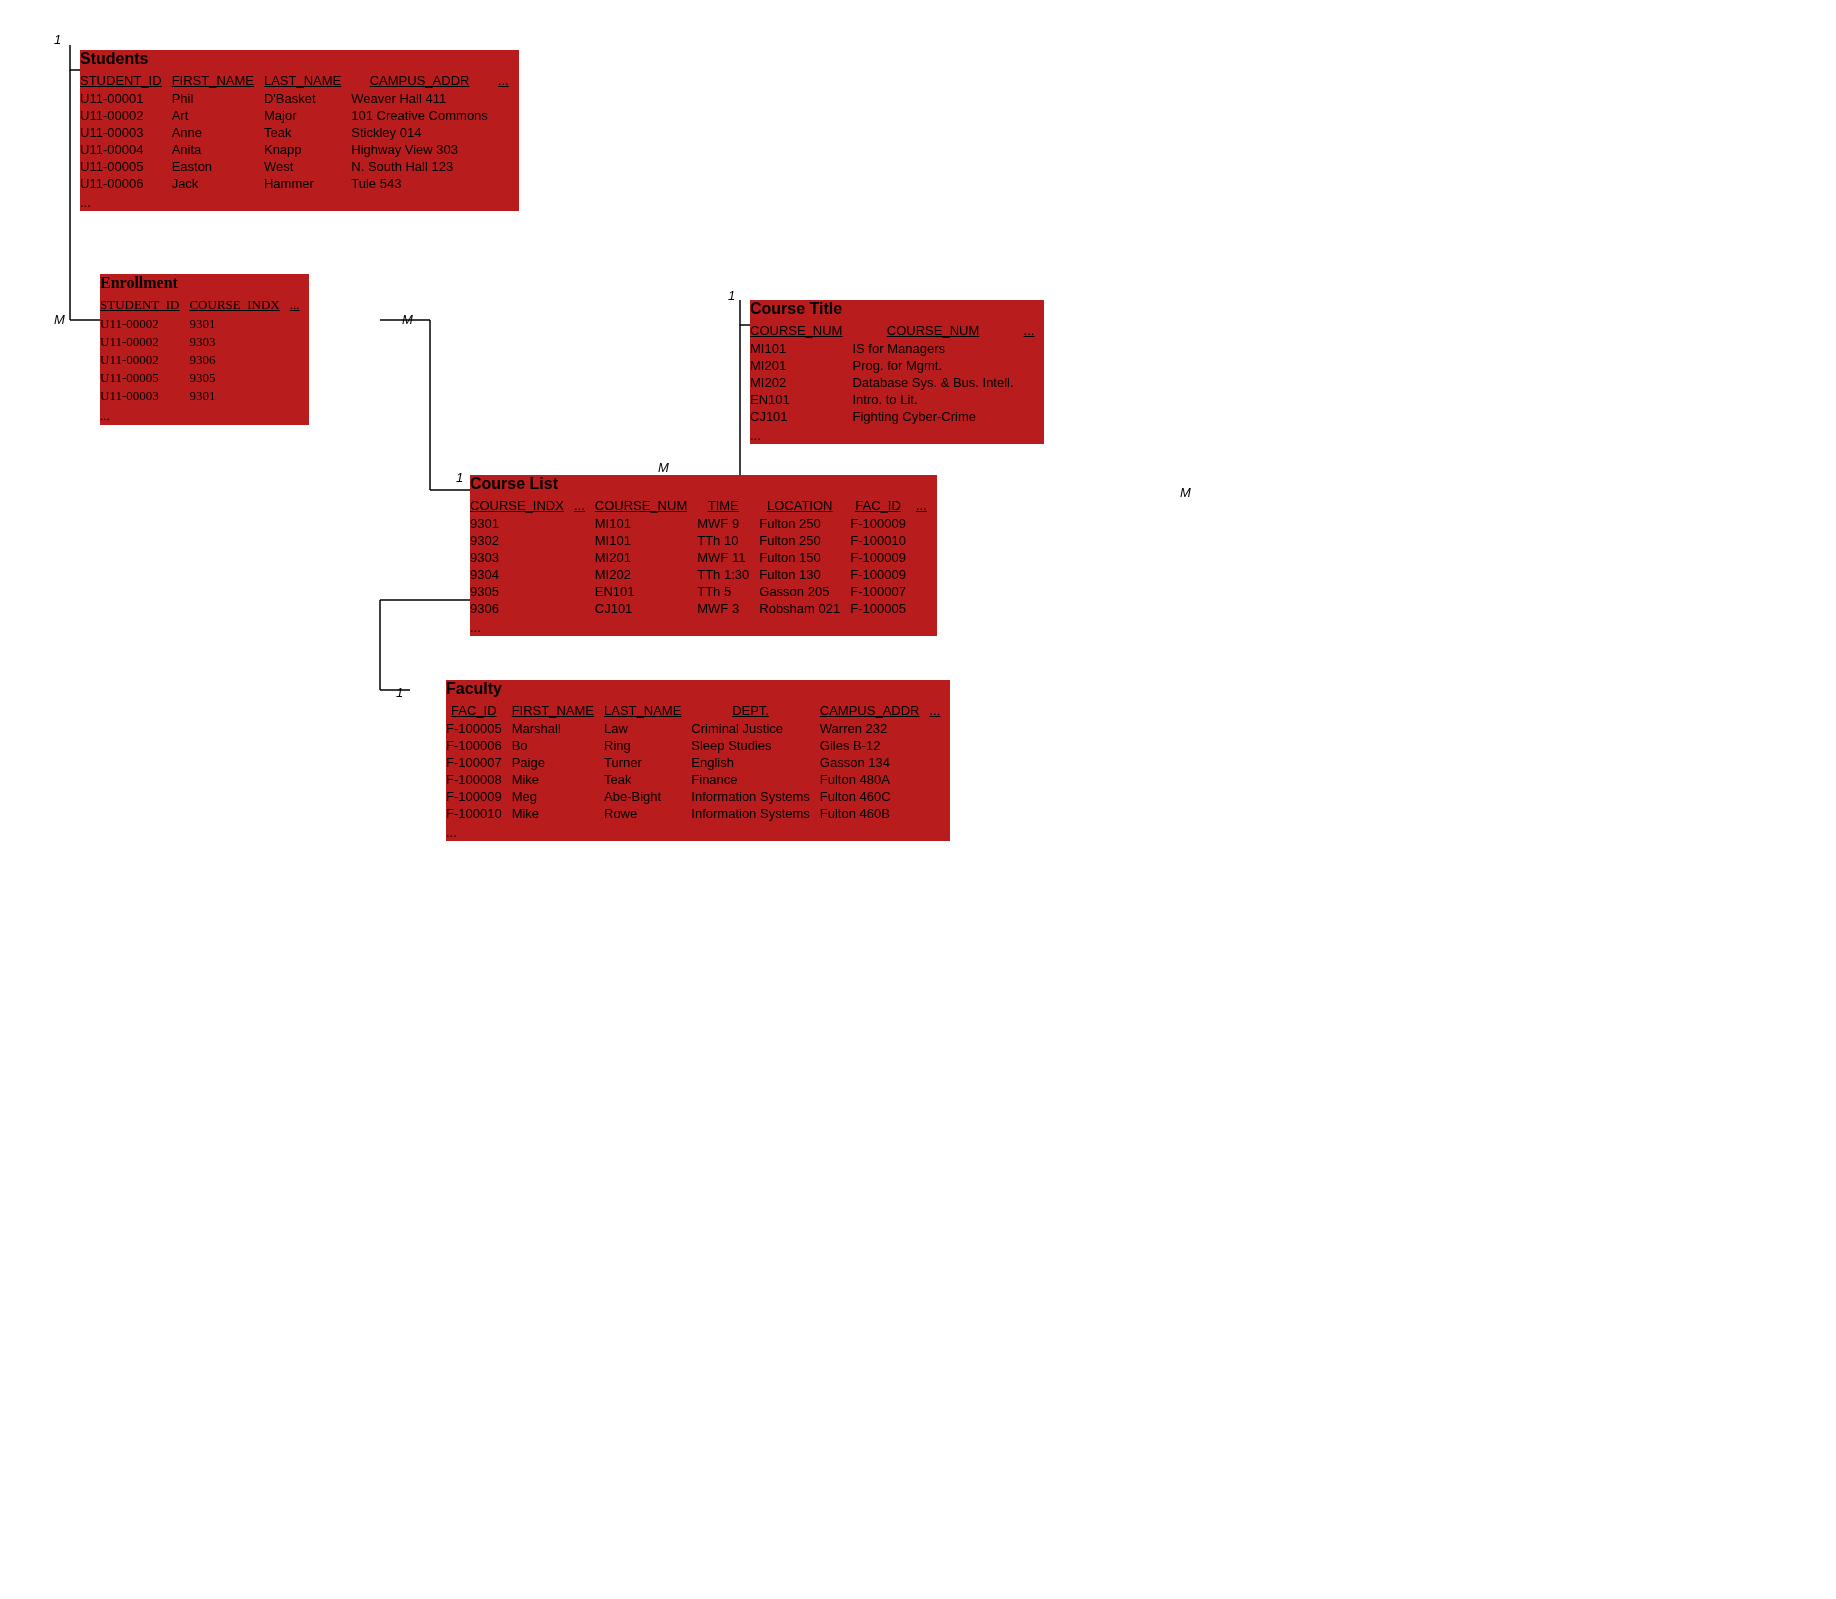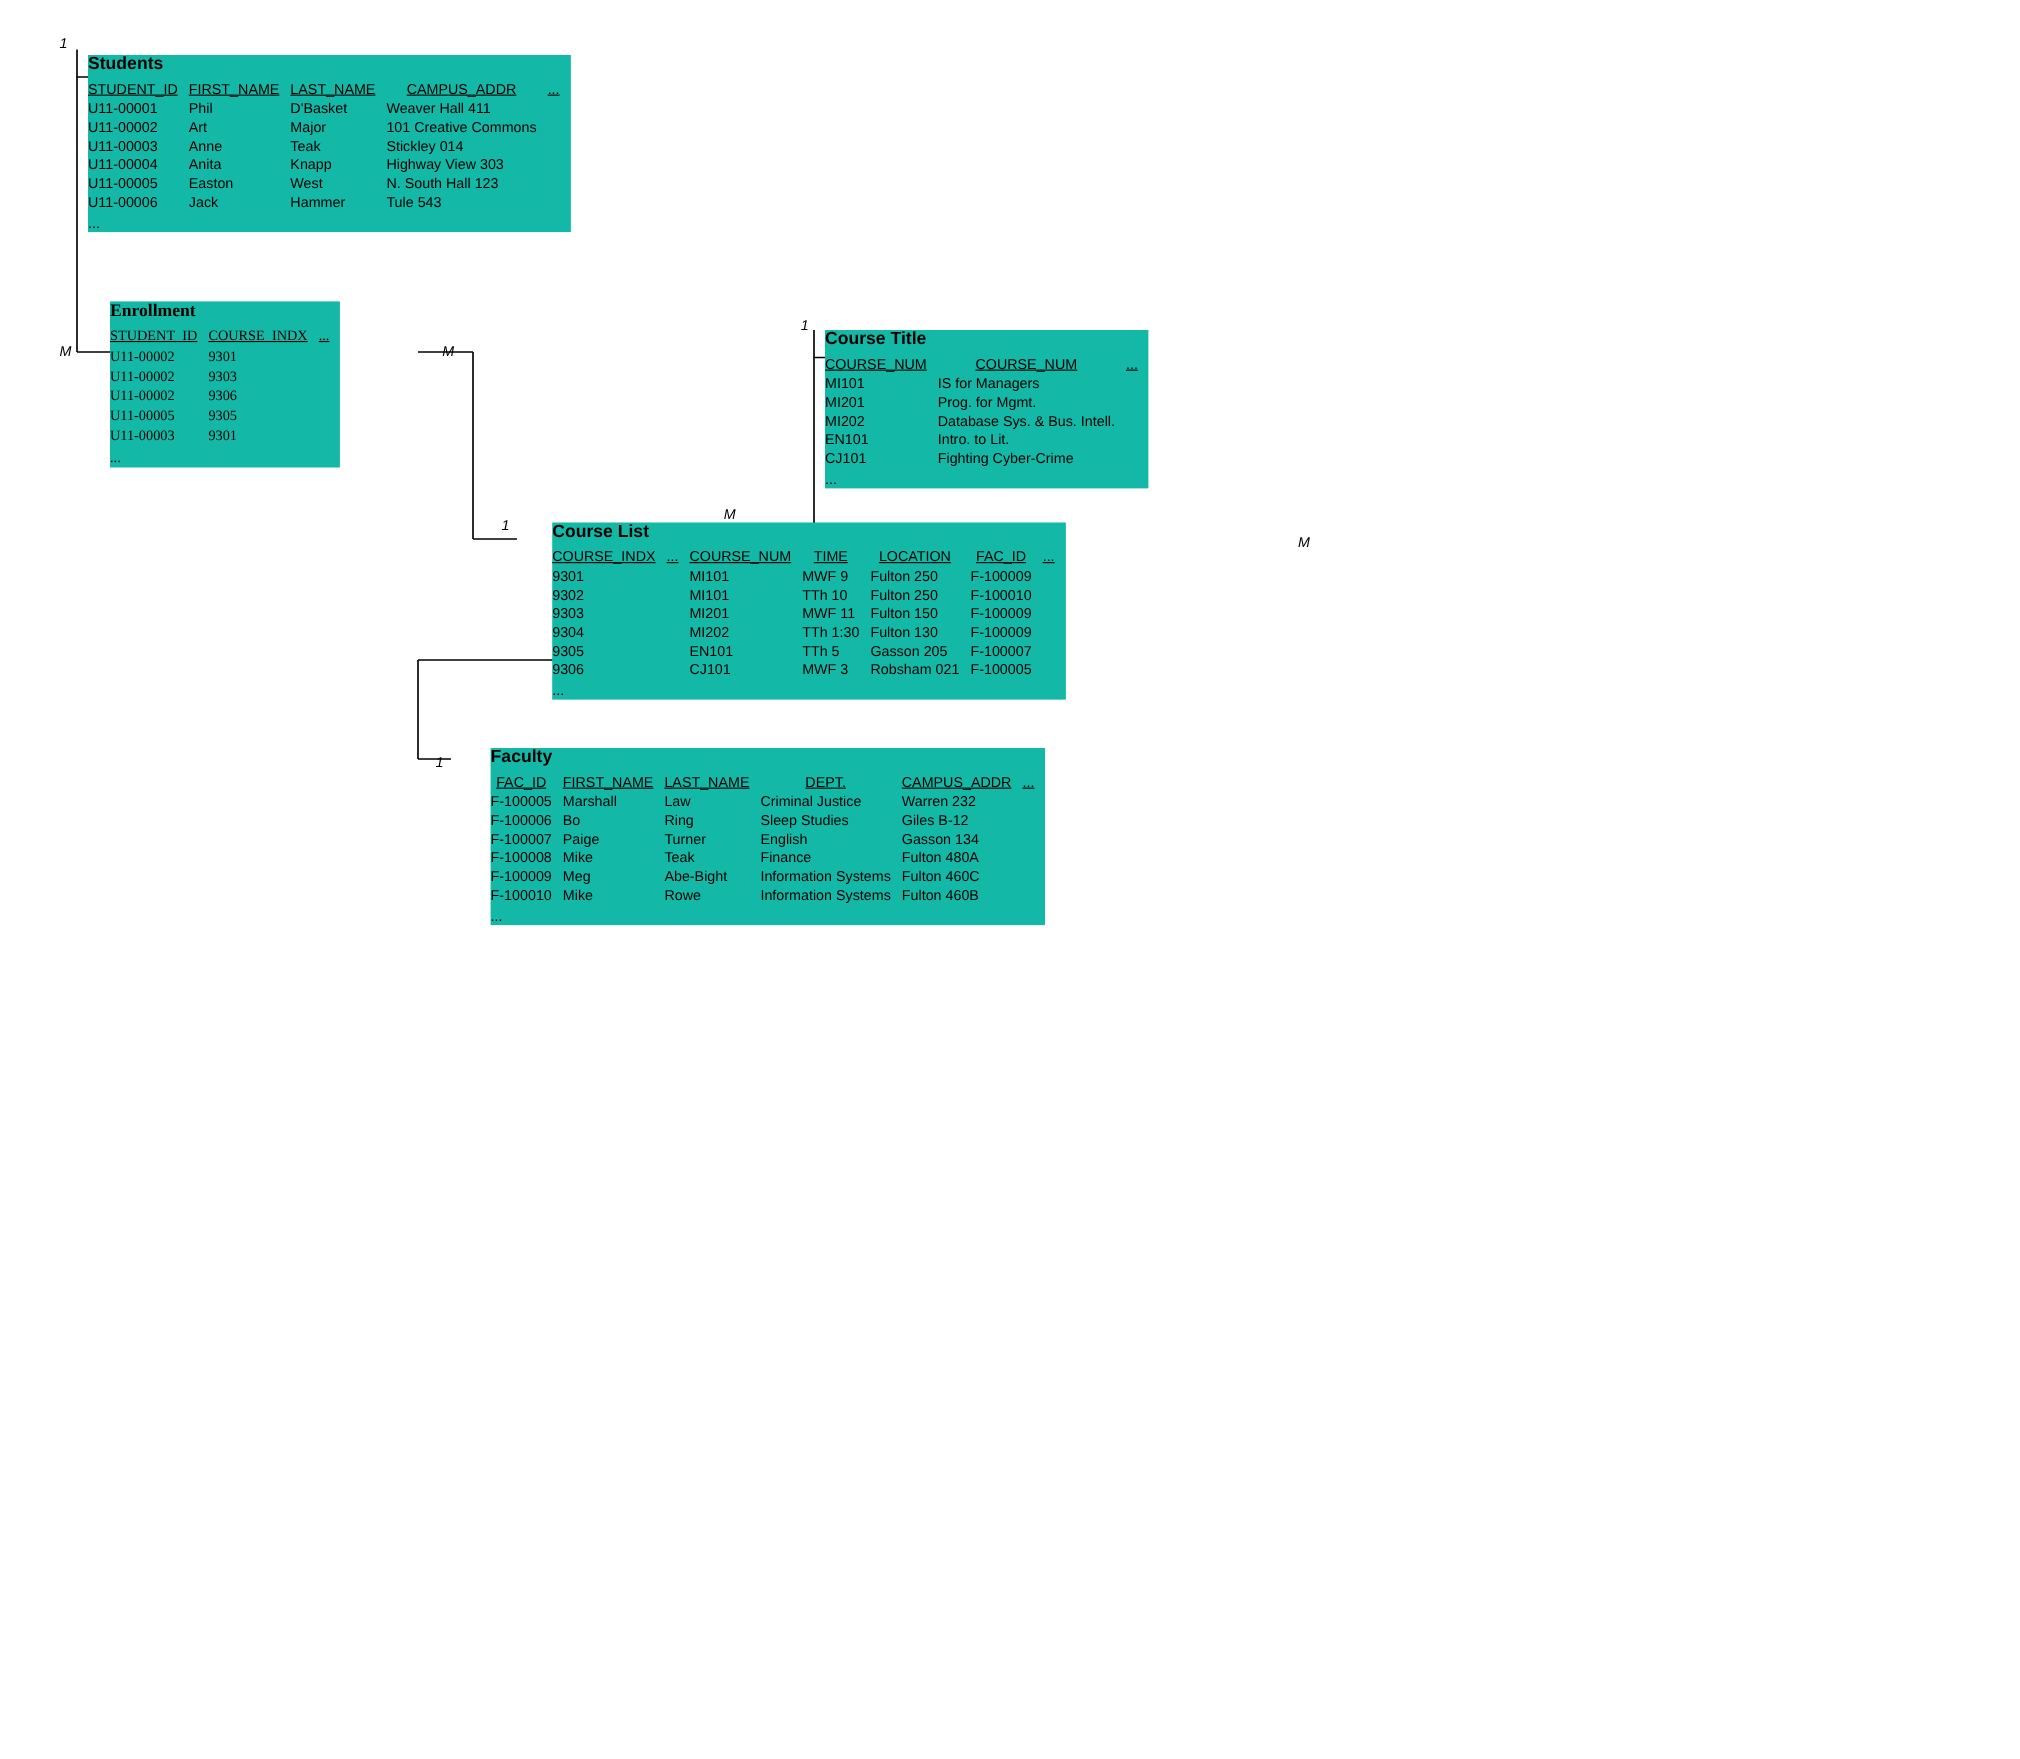--- a/index.html
+++ b/index.html
@@ -11,21 +11,21 @@
       padding: 30px 40px;
     }
     .diagram {
       position: relative;
       width: 1200px;
     }
 
     
     .entity-block {
       position: absolute;
-      background: #14b8a6;
+      background: #b91c1c;
     }
     .entity-title {
       font-weight: bold;
       font-size: 16px;
       margin-bottom: 4px;
     }
     .entity-table {
       border-collapse: collapse;
     }
     .entity-table th {
@@ -244,21 +244,21 @@
           <tr class="ellipsis">
             <td>...</td>
           </tr>
         </tbody>
     </table>
   </div>
 
   <div class="cardinality" style="left:416px; top:440px;">1</div>
   <div class="cardinality" style="left:618px; top:430px;">M</div>
   <div class="cardinality" style="left:1140px; top:455px;">M</div>
-  <div class="entity-block" style="left:430px; top:445px;margin-left:32px;">
+  <div class="entity-block" style="left:430px; top:445px;">
     <div class="entity-title">Course List</div>
     <table class="entity-table">
       <thead>
         <tr>
           <th>COURSE_INDX</th>
           <th>...</th>
           <th>COURSE_NUM</th>
           <th>TIME</th>
           <th>LOCATION</th>
           <th>FAC_ID</th>

